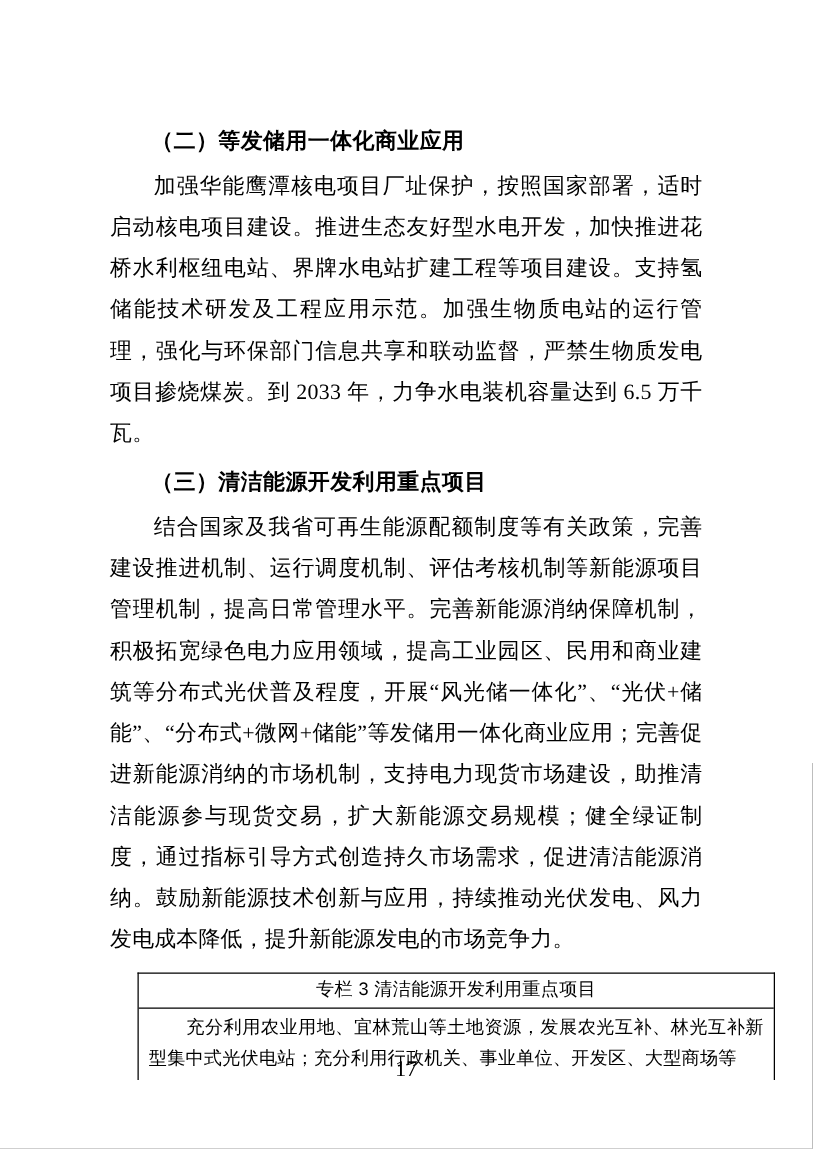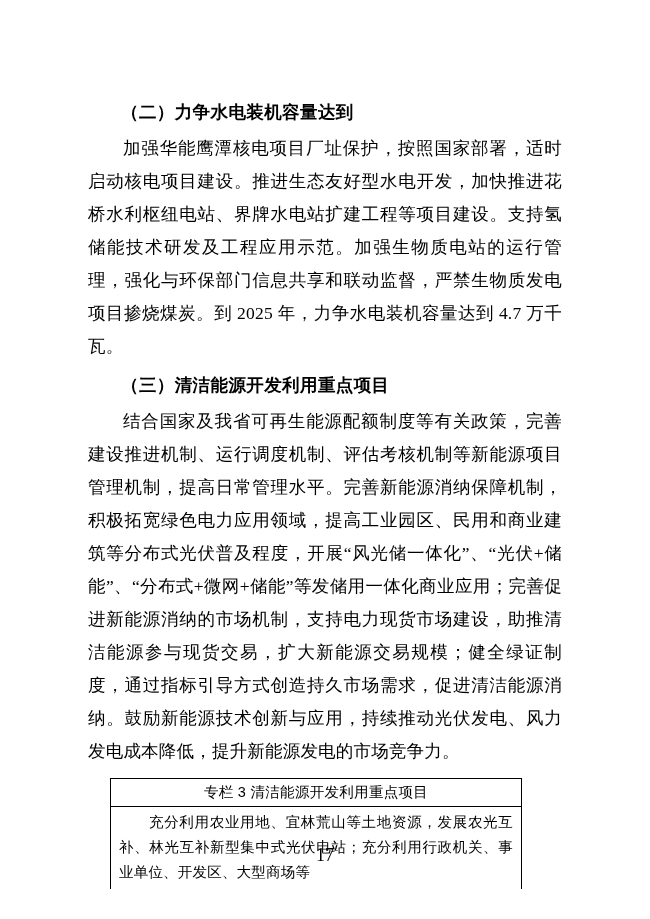--- a/index.html
+++ b/index.html
@@ -45,21 +45,21 @@
     text-align: justify;
     text-justify: inter-ideograph;
     letter-spacing: 0.2px;
     margin: 0;
   }
   .para-1 { margin-bottom: 2px; }
   .spacer-sm { height: 4px; }
   .box {
     margin-top: 10px;
     margin-left: 22px;
-    width: 412px;
+    width: 510px;
     border: 1px solid #000;
     border-bottom: none;
     box-sizing: border-box;
   }
   .box-title {
     font-family: "Liberation Sans", "DejaVu Sans", sans-serif;
     font-size: 14.5px;
     line-height: 27px;
     text-align: center;
     border-bottom: 1px solid #000;
@@ -97,22 +97,22 @@
     font-size: 18px;
     color: #000;
   }
 </style>
 </head>
 <body>
 
 <div class="page">
   <div class="content">
 
-    <h2 class="heading">（二）力争水电装机容量达到</h2>
-    <p class="para para-1">加强华能鹰潭核电项目厂址保护，按照国家部署，适时启动核电项目建设。推进生态友好型水电开发，加快推进花桥水利枢纽电站、界牌水电站扩建工程等项目建设。支持氢储能技术研发及工程应用示范。加强生物质电站的运行管理，强化与环保部门信息共享和联动监督，严禁生物质发电项目掺烧煤炭。到 2025 年，力争水电装机容量达到 4.7 万千瓦。</p>
+    <h2 class="heading">（二）等发储用一体化商业应用</h2>
+    <p class="para para-1">加强华能鹰潭核电项目厂址保护，按照国家部署，适时启动核电项目建设。推进生态友好型水电开发，加快推进花桥水利枢纽电站、界牌水电站扩建工程等项目建设。支持氢储能技术研发及工程应用示范。加强生物质电站的运行管理，强化与环保部门信息共享和联动监督，严禁生物质发电项目掺烧煤炭。到 2033 年，力争水电装机容量达到 6.5 万千瓦。</p>
 
     <div class="spacer-sm"></div>
 
     <h2 class="heading">（三）清洁能源开发利用重点项目</h2>
     <p class="para">结合国家及我省可再生能源配额制度等有关政策，完善建设推进机制、运行调度机制、评估考核机制等新能源项目管理机制，提高日常管理水平。完善新能源消纳保障机制，积极拓宽绿色电力应用领域，提高工业园区、民用和商业建筑等分布式光伏普及程度，开展“风光储一体化”、“光伏+储能”、“分布式+微网+储能”等发储用一体化商业应用；完善促进新能源消纳的市场机制，支持电力现货市场建设，助推清洁能源参与现货交易，扩大新能源交易规模；健全绿证制度，通过指标引导方式创造持久市场需求，促进清洁能源消纳。鼓励新能源技术创新与应用，持续推动光伏发电、风力发电成本降低，提升新能源发电的市场竞争力。</p>
 
     <div class="box">
       <div class="box-title">专栏 3    清洁能源开发利用重点项目</div>
       <div class="box-body">
         <div class="box-text">充分利用农业用地、宜林荒山等土地资源，发展农光互补、林光互补新型集中式光伏电站；充分利用行政机关、事业单位、开发区、大型商场等</div>

